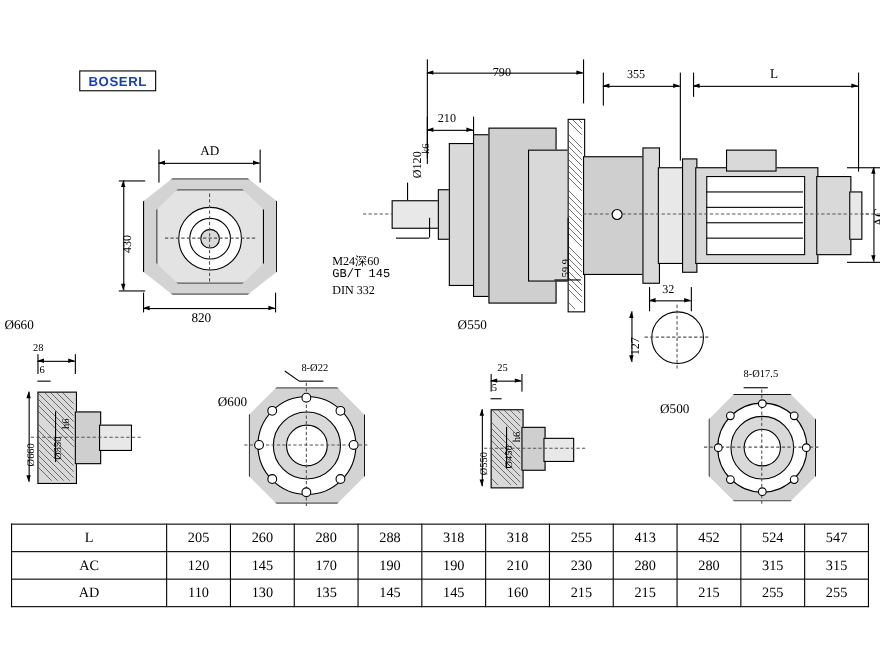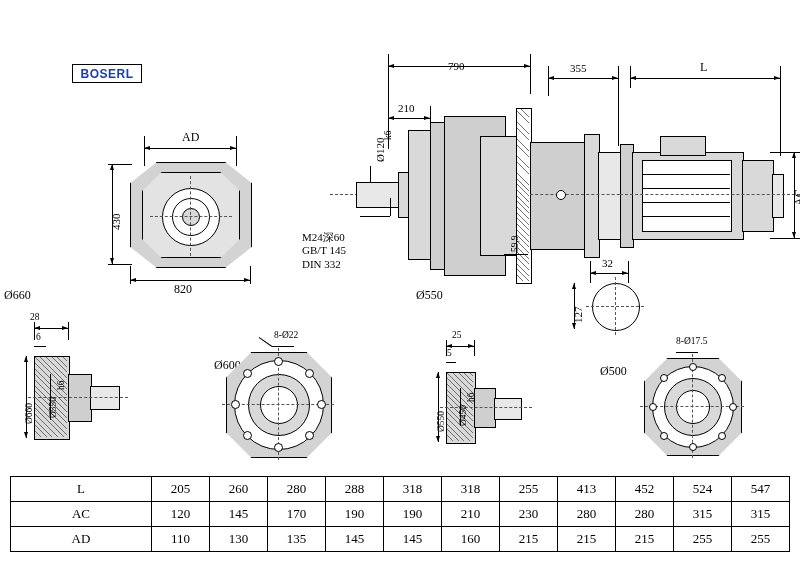--- a/index.html
+++ b/index.html
@@ -137,21 +137,21 @@
     <div class="abs fillgrey" style="left:150px;top:88px;width:36px;height:118px;"></div>
 
     <div class="abs fillwhite" style="left:186px;top:60px;width:14px;height:174px;"></div>
     <div class="abs hatch" style="left:187px;top:61px;width:12px;height:172px;opacity:.55;"></div>
 
     <div class="dimline" style="left:174px;top:206px;width:24px;"></div>
     <div class="dimvert" style="left:186px;top:150px;height:56px;"></div>
     <div class="lbl sm rot" style="left:180px;top:204px;transform:rotate(-90deg);">59,9</div>
 
     <div class="lbl" style="left:-28px;top:182px;">M24深60</div>
-    <div class="lbl" style="left:-28px;top:196px;">GB/T 145</div>
+    <div class="lbl" style="left:-28px;top:196px;font-family:Liberation Mono, monospace;">GB/T 145</div>
     <div class="lbl" style="left:-28px;top:210px;">DIN 332</div>
     <div class="ln h1" style="left:30px;top:168px;width:30px;"></div>
     <div class="ln v1" style="left:60px;top:150px;height:18px;"></div>
 
     <div class="abs fillgrey2" style="left:200px;top:94px;width:54px;height:106px;"></div>
     <div class="abs fillgrey" style="left:254px;top:86px;width:14px;height:122px;"></div>
     <div class="abs filllight" style="left:268px;top:104px;width:22px;height:86px;"></div>
     <div class="center-h" style="left:200px;top:146px;width:100px;"></div>
     <div class="circ circ-w" style="left:226px;top:142px;width:8px;height:8px;"></div>
 
@@ -252,21 +252,21 @@
     <div class="dimvert" style="left:6px;top:44px;height:82px;"></div>
     <div class="arrowU abs" style="left:3.5px;top:44px;"></div>
     <div class="arrowD abs" style="left:3.5px;top:120px;"></div>
     <div class="lbl sm rot" style="left:4px;top:112px;transform:rotate(-90deg);">Ø660</div>
     <div class="dimvert" style="left:30px;top:62px;height:46px;"></div>
     <div class="lbl sm rot" style="left:28px;top:106px;transform:rotate(-90deg);">Ø550</div>
     <div class="lbl sm rot" style="left:36px;top:78px;transform:rotate(-90deg);">h6</div>
   </div>
 
   <div class="abs" style="left:198px;top:330px;width:140px;height:130px;">
-    <div class="lbl md" style="left:16px;top:28px;">Ø600</div>
+    <div class="lbl md" style="left:0px;top:28px;">Ø600</div>
     <div class="lbl sm" style="left:76px;top:0px;">8-Ø22</div>
     <div class="ln h1" style="left:74px;top:16px;width:22px;"></div>
     <div class="ln h1" style="left:58px;top:16px;width:16px;transform:rotate(35deg);transform-origin:100% 50%;"></div>
 
     <div class="poly" style="left:28px;top:22px;width:104px;height:104px;background:#d3d3d3;border:1px solid #000;
                 clip-path:polygon(24% 0,76% 0,100% 24%,100% 76%,76% 100%,24% 100%,0 76%,0 24%);"></div>
     <div class="circ circ-w" style="left:36px;top:30px;width:88px;height:88px;"></div>
     <div class="circ circ-f" style="left:50px;top:44px;width:60px;height:60px;"></div>
     <div class="circ circ-w" style="left:62px;top:56px;width:36px;height:36px;"></div>
     <div class="center-h" style="left:24px;top:74px;width:112px;"></div>

